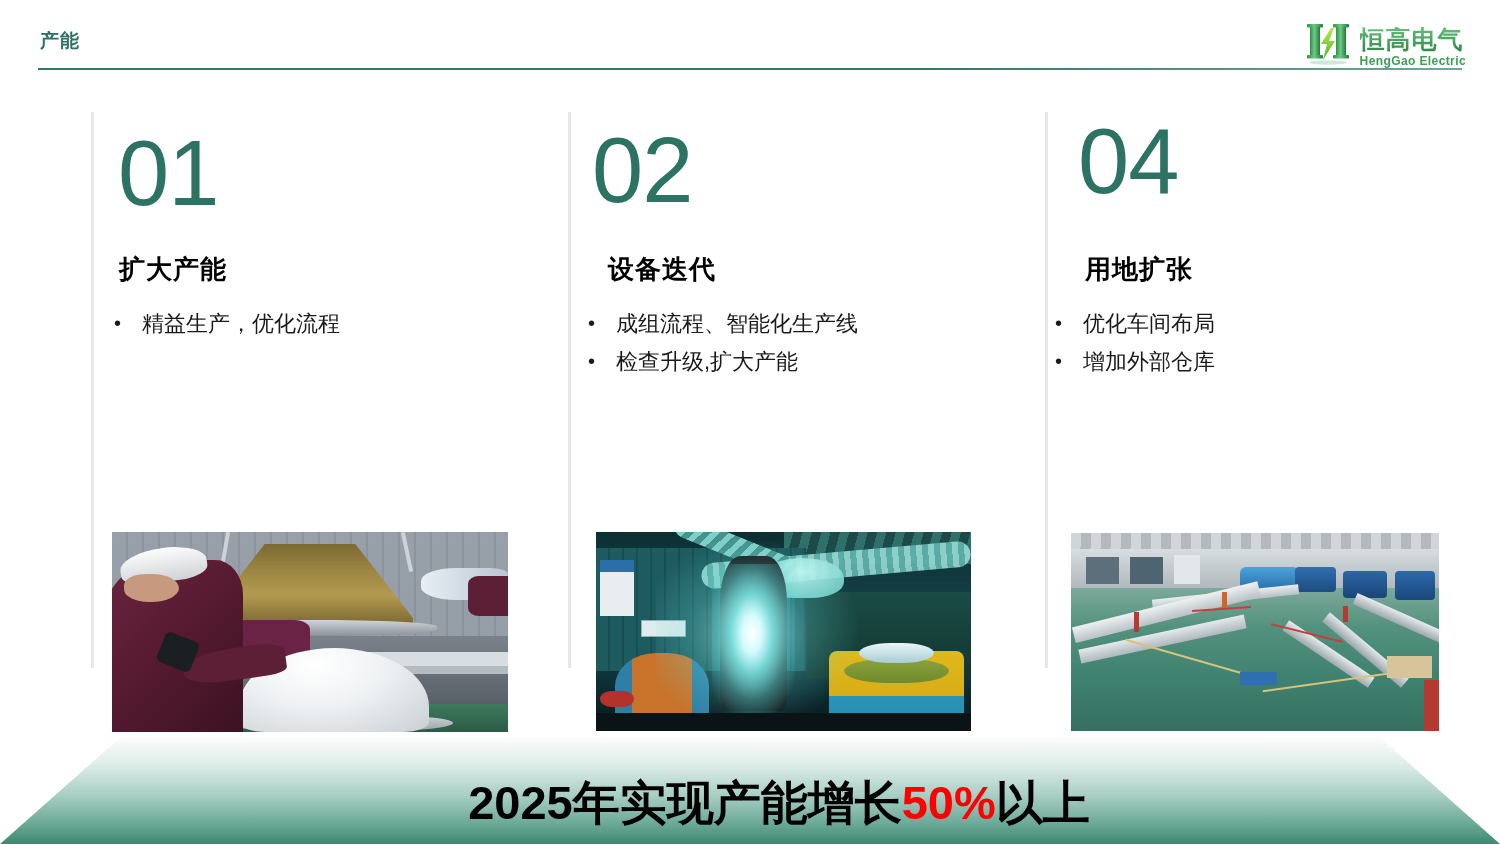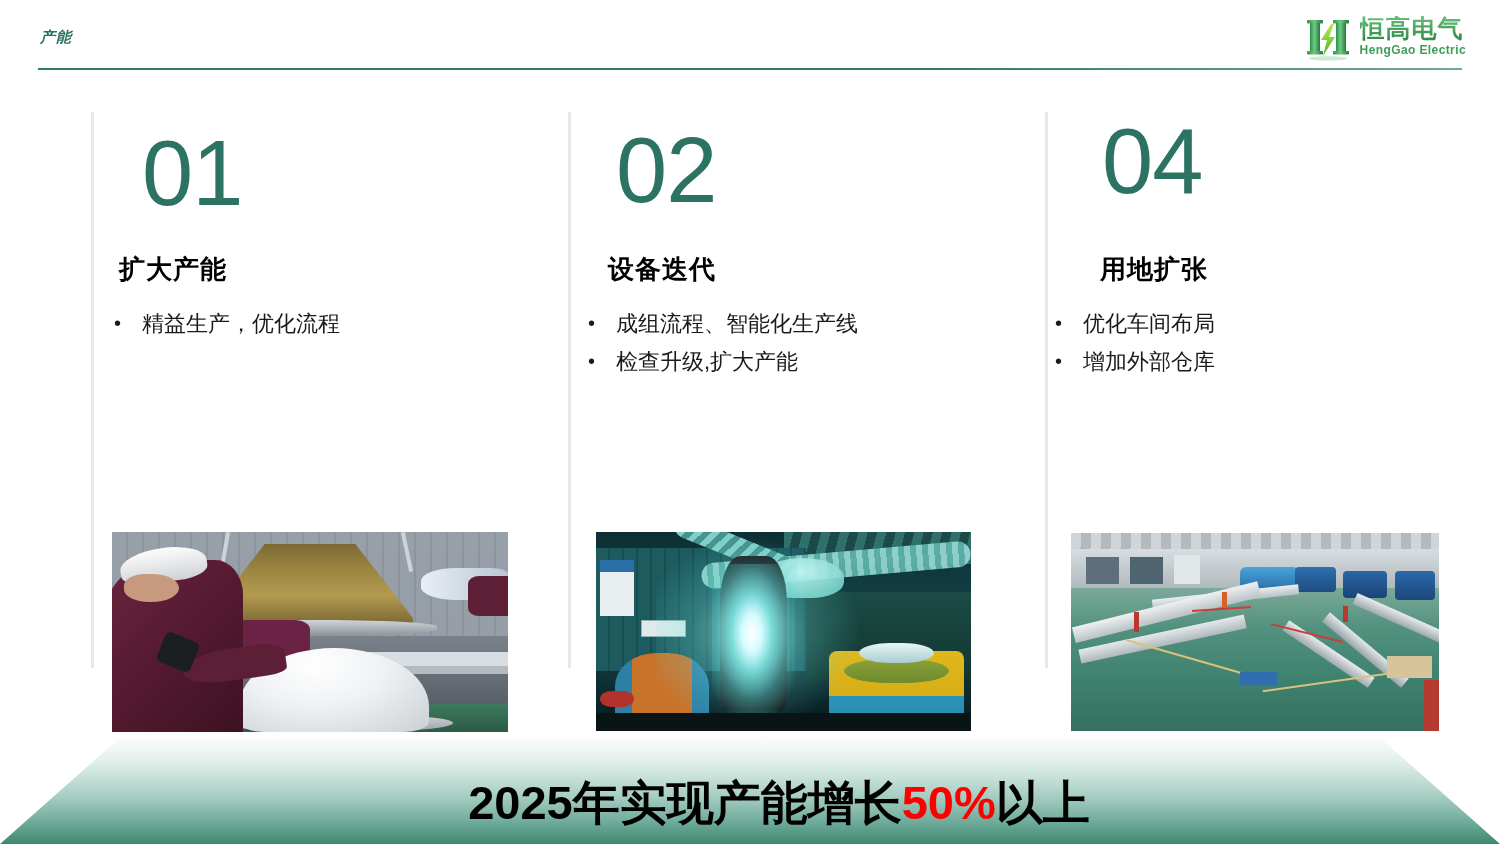--- a/index.html
+++ b/index.html
@@ -8,31 +8,30 @@
     font-family:"Liberation Sans","DejaVu Sans",sans-serif;
     background:#ffffff;
     overflow:hidden;
     position:relative;
   }
 
   
   .header { position:absolute; left:0; top:0; width:1500px; height:80px; }
   .slide-title {
     position:absolute; left:40px; top:28px;
-    font-size:15px; font-weight:bold; color:#2c7363;
+    font-size:19px; font-weight:bold; color:#2c7363;
     letter-spacing:1px;
-    font-style:italic;
   }
   .title-rule {
     position:absolute; left:38px; top:68px; width:1424px; height:2px;
     background:linear-gradient(to right,#2f7a68 0%,#2f7a68 62%,#6fa99b 100%);
   }
 
   
-  .logo { position:absolute; right:34px; top:16px; height:52px; display:flex; align-items:flex-start; }
+  .logo { position:absolute; right:34px; top:16px; height:52px; display:flex; align-items:flex-end; }
   .logo-mark { width:48px; height:48px; position:relative; }
   .logo-text { margin-left:8px; display:flex; flex-direction:column; justify-content:center; }
   .logo-cn {
     font-size:25px; font-weight:bold; color:#3f9e55; line-height:1.0;
     letter-spacing:1px;
     background:linear-gradient(to bottom,#67c07a 0%,#2e8a46 100%);
     -webkit-background-clip:text; background-clip:text; color:transparent;
   }
   .logo-en {
     font-size:12px; font-weight:bold; color:#3f9e55; line-height:1.2;
@@ -43,33 +42,33 @@
   .col { position:absolute; top:112px; width:470px; height:560px; }
   .col.c1 { left:91px; }
   .col.c2 { left:568px; }
   .col.c3 { left:1045px; }
   .col-rule {
     position:absolute; left:0; top:0; width:3px; height:556px;
     background:#e6e7e8;
   }
   .num {
     position:absolute; font-size:92px; font-weight:300; color:#2c7363;
-    line-height:0.9; letter-spacing:-1px;margin-left:24px;
+    line-height:0.9; letter-spacing:-1px;
   }
   .c1 .num { left:27px; top:20px; }
   .c2 .num { left:24px; top:17px; }
   .c3 .num { left:33px; top:8px; }
 
   .col-head {
     position:absolute; font-size:26px; font-weight:bold; color:#000000;
     letter-spacing:1px;
   }
   .c1 .col-head { left:28px; top:140px; }
   .c2 .col-head { left:40px; top:140px; }
-  .c3 .col-head { left:55px; top:140px;text-align:center; }
+  .c3 .col-head { left:40px; top:140px;text-align:center; }
 
   .bullets { position:absolute; top:196px; }
   .c1 .bullets { left:23px; }
   .c2 .bullets { left:20px; }
   .c3 .bullets { left:10px; }
   .bullet { display:flex; align-items:flex-start; font-size:22px; color:#1a1a1a; line-height:1.45; }
   .bullet + .bullet { margin-top:6px; }
   .bullet .dot { width:28px; flex:0 0 28px; text-align:left; font-size:20px; line-height:1.5; }
   .bullet .btxt { white-space:nowrap; }
 

